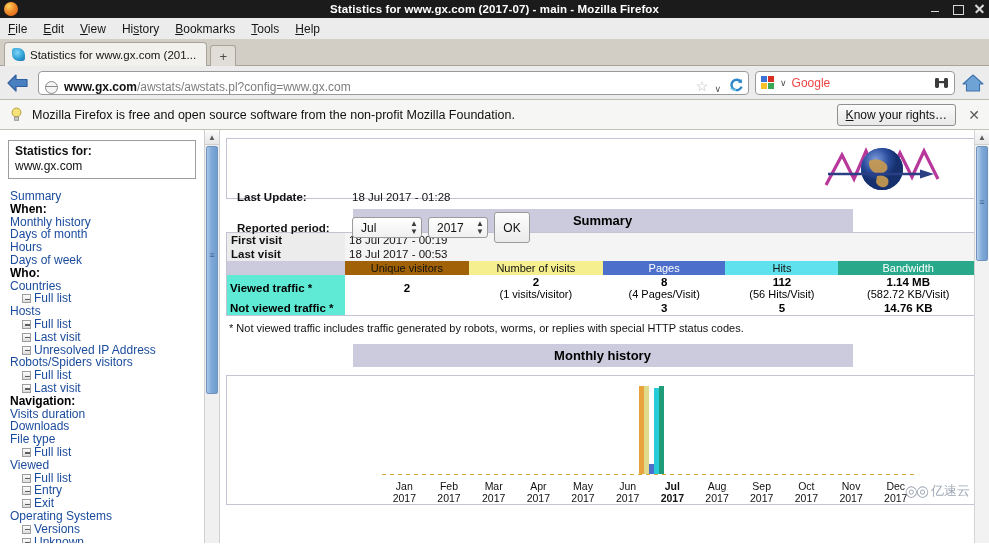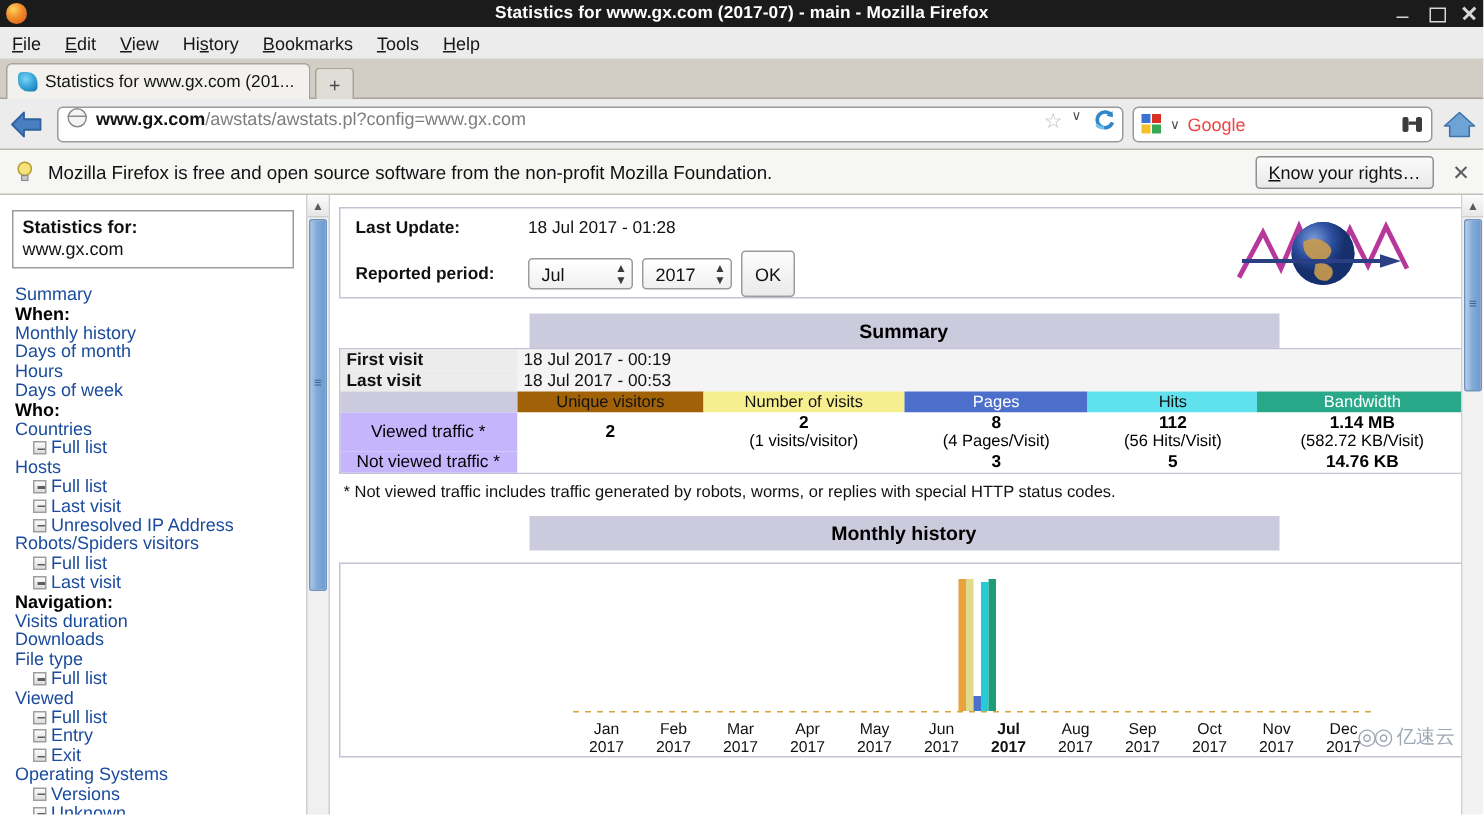--- a/index.html
+++ b/index.html
@@ -80,21 +80,21 @@
   
   .navbar {
     height: 34px; background: #ececec; border-bottom: 1px solid #bdb8b0;
     display: flex; align-items: center; padding: 0 4px; gap: 6px;
   }
   .backbtn { width: 28px; height: 26px; display:flex; align-items:center; justify-content:center; }
   .backbtn svg { display:block; }
   .urlbar {
     flex: 1 1 auto; height: 24px; background: #ffffff;
     border: 1px solid #9a9a9a; border-radius: 4px;
-    display: flex; align-items: flex-start; padding: 0 4px 0 6px; gap: 6px;
+    display: flex; align-items: flex-end; padding: 0 4px 0 6px; gap: 6px;
     font-size: 12px; min-width: 0;
   }
   .globe-ico {
     width: 13px; height: 13px; border-radius: 50%;
     border: 1.4px solid #8b8b8b; flex: 0 0 auto; position: relative; background:#f4f4f4;
   }
   .globe-ico::after {
     content:""; position:absolute; left:-1.4px; top:4.2px; width:13px; height:1.2px; background:#8b8b8b;
   }
   .urltext { flex:1 1 auto; white-space:nowrap; overflow:hidden; color:#7d7d7d; }
@@ -180,21 +180,21 @@
   .framescroll .thumb::after {
     content:"≡"; position:absolute; left:0; right:0; top:42%; text-align:center;
     font-size:9px; color:#40638f;
   }
 
   .rightpane { flex: 1 1 auto; position: relative; padding: 8px 10px 0 6px; }
 
   
   .panel { border: 1px solid #c3c3d4; background:#fff; }
   .topinfo { padding: 7px 10px 9px 10px; position: relative; height: 61px; }
-  .inforow { display:flex; align-items:center; font-size:11.5px; color:#111; }
+  .inforow { display:flex; align-items:center; font-size:11.5px; color:#111;margin-top:45px; }
   .inforow .lbl { font-weight:bold; width: 115px; flex:0 0 auto; }
   .inforow .val { }
   .inforow.r2 { margin-top: 9px; }
   .selbox {
     height: 21px; border: 1px solid #9b9b9b; border-radius: 3px;
     background: linear-gradient(#ffffff,#f0f0f0);
     display:inline-flex; align-items:center; padding: 0 3px 0 8px;
     font-size: 12px; color:#111; margin-right: 6px;
   }
   .selbox.month { width: 70px; justify-content: space-between; }
@@ -219,21 +219,21 @@
   .lblcell { background:#ececec; font-weight:bold; width: 118px; color:#111; }
   .valcell { background:#f4f4f4; color:#111; }
   .gridhdr td { text-align:center; color:#111; font-size:11px; padding: 2px 0; }
   .c-blank { background:#cbcbdd; width:118px; }
   .c-uv { background:#f5a35a; }
   .c-nv { background:#f6ef8f; }
   .c-pg { background:#4d6fcc; color:#fff !important; }
   .c-ht { background:#5fe2ee; }
   .c-bw { background:#2aa98a; color:#fff !important; }
   .datarow td { text-align:center; padding: 6px 0 7px 0; background:#fff; }
-  .datarow td.rowlbl { text-align:center; font-weight:normal; padding-left: 3px; background:#c4b5fd; }
+  .datarow td.rowlbl { text-align:left; font-weight:bold; padding-left: 3px; background:#5eead4; }
   .datarow .big { font-weight:bold; font-size:11.5px; display:block; }
   .datarow .sm { font-size:11px; display:block; }
   .footnote { font-size:11px; color:#111; padding: 6px 0 0 3px; }
 
   
   .chartpanel { margin-top: 8px; height: 130px; position: relative; }
   .chartarea { position:relative; height: 130px; padding: 0; overflow:hidden;}
   .chart-plot { position:absolute; left:0; right:0; top:6px; height: 92px; }
   .baseline {
     position:absolute; left: 155px; right: 60px; top: 98px; height: 1px;

